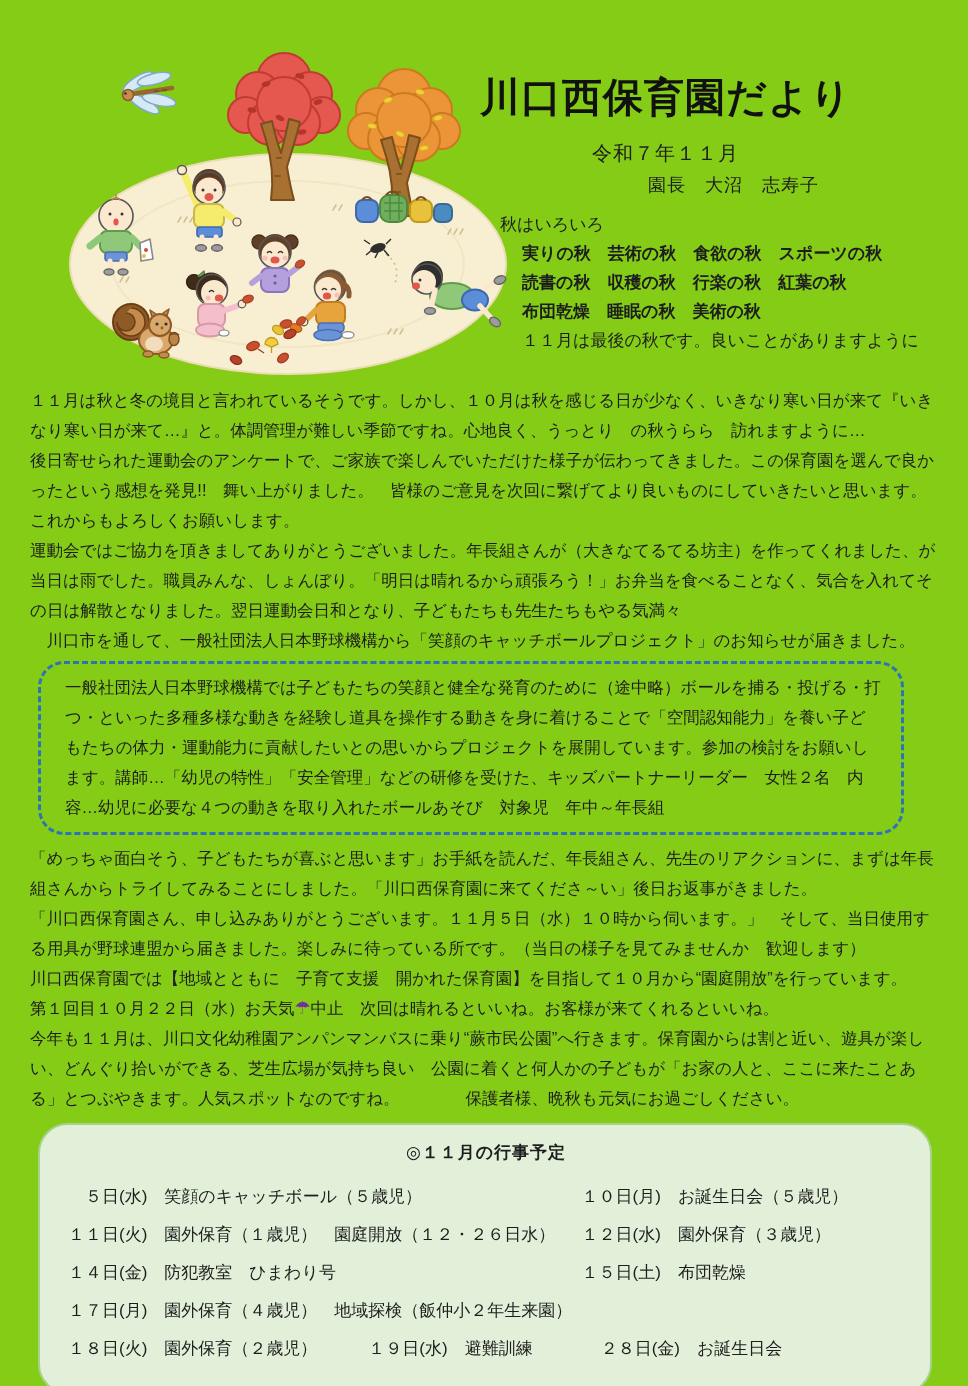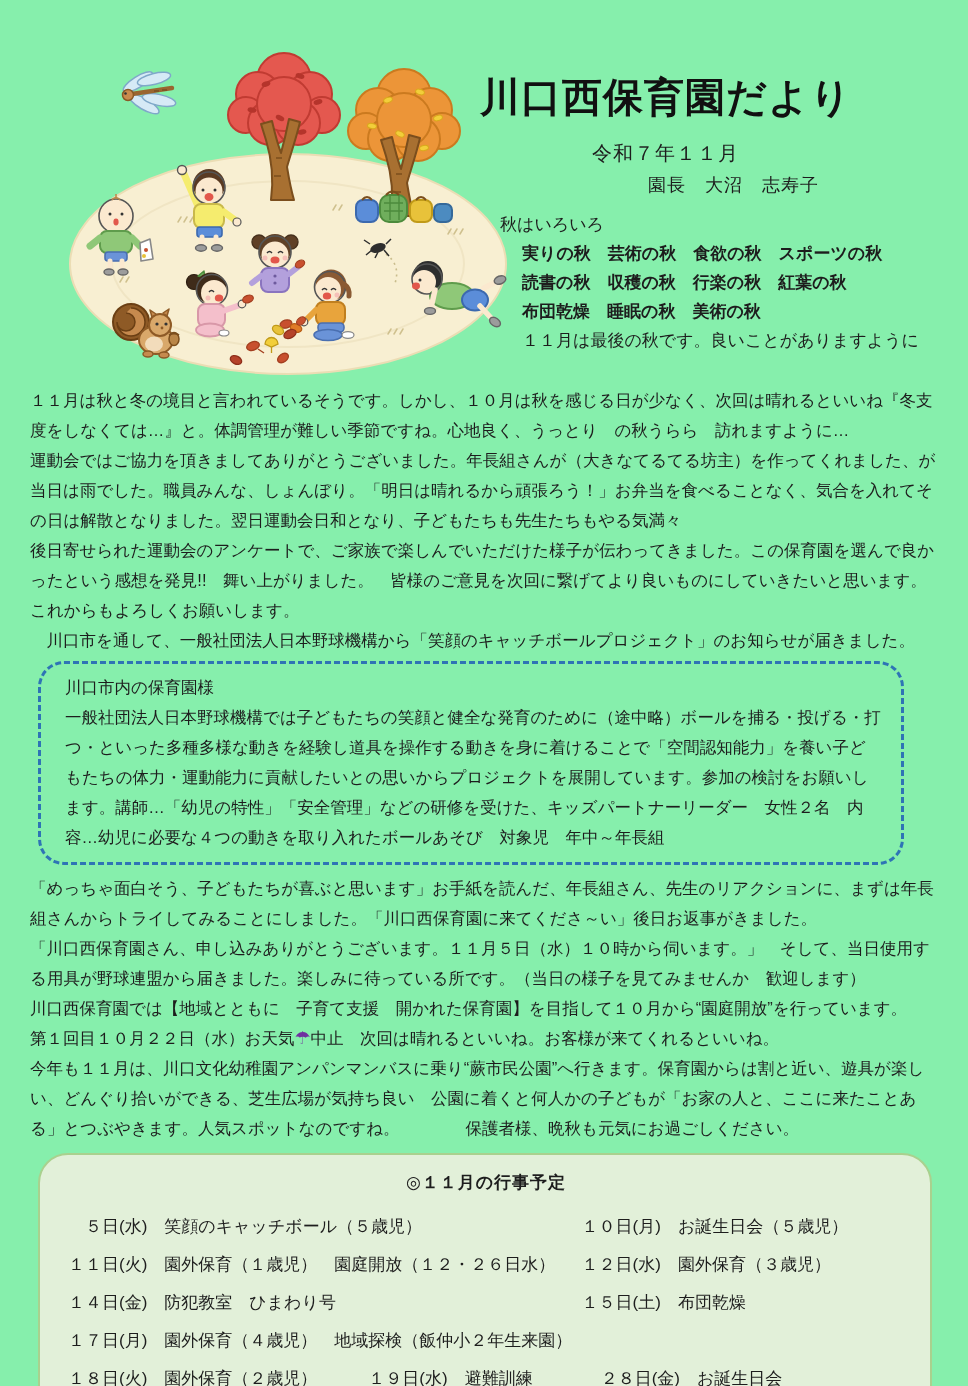--- a/index.html
+++ b/index.html
@@ -2,21 +2,21 @@
 <html lang="ja"><head>
 <meta charset="utf-8">
 <style>
   html,body{margin:0;padding:0;background:#ffffff;}
   body{
     width:968px;height:1386px;
     font-family:"Liberation Sans","DejaVu Sans",sans-serif;
     color:#1d1d1d;
     -webkit-font-smoothing:antialiased;
   }
-  .page{position:relative;width:968px;height:1386px;overflow:hidden;background:#86efac;}
+  .page{position:relative;width:968px;height:1386px;overflow:hidden;background:#84cc16;}
 
   
   .header{position:relative;height:385px;}
   .illu{position:absolute;left:28px;top:38px;width:485px;height:345px;}
   .title{
     position:absolute;left:480px;top:70px;margin:0;
     font-size:40px;font-weight:bold;letter-spacing:1px;color:#111;white-space:nowrap;
   }
   .issue-date{position:absolute;left:592px;top:140px;font-size:20px;letter-spacing:1px;}
   .principal{position:absolute;left:648px;top:173px;font-size:18px;letter-spacing:1px;}
@@ -297,28 +297,27 @@
     <div class="poem">
       <div class="poem-title">秋はいろいろ</div>
       <div class="poem-indent">実りの秋　芸術の秋　食欲の秋　スポーツの秋</div>
       <div class="poem-indent">読書の秋　収穫の秋　行楽の秋　紅葉の秋</div>
       <div class="poem-indent">布団乾燥　睡眠の秋　美術の秋</div>
       <div class="poem-last">１１月は最後の秋です。良いことがありますように</div>
     </div>
   </header>
 
   <section class="content">
-    <p>１１月は秋と冬の境目と言われているそうです。しかし、１０月は秋を感じる日が少なく、次回は晴れるといいね『冬支度をしなくては…』と。体調管理が難しい季節ですね。心地良く、うっとり　の秋うらら　訪れますように…</p>
+    <p>１１月は秋と冬の境目と言われているそうです。しかし、１０月は秋を感じる日が少なく、いきなり寒い日が来て『いきなり寒い日が来て…』と。体調管理が難しい季節ですね。心地良く、うっとり　の秋うらら　訪れますように…</p>
+    <p>後日寄せられた運動会のアンケートで、ご家族で楽しんでいただけた様子が伝わってきました。この保育園を選んで良かったという感想を発見!!　舞い上がりました。　皆様のご意見を次回に繋げてより良いものにしていきたいと思います。　　　　これからもよろしくお願いします。</p>
     <p>運動会ではご協力を頂きましてありがとうございました。年長組さんが（大きなてるてる坊主）を作ってくれました、が当日は雨でした。職員みんな、しょんぼり。「明日は晴れるから頑張ろう！」お弁当を食べることなく、気合を入れてその日は解散となりました。翌日運動会日和となり、子どもたちも先生たちもやる気満々</p>
-    <p>後日寄せられた運動会のアンケートで、ご家族で楽しんでいただけた様子が伝わってきました。この保育園を選んで良かったという感想を発見!!　舞い上がりました。　皆様のご意見を次回に繋げてより良いものにしていきたいと思います。　　　　これからもよろしくお願いします。</p>
     <p>　川口市を通して、一般社団法人日本野球機構から「笑顔のキャッチボールプロジェクト」のお知らせが届きました。</p>
   </section>
 
   <div class="notice-box">
-    <p>川口市内の保育園様</p>
     <p>一般社団法人日本野球機構では子どもたちの笑顔と健全な発育のために（途中略）ボールを捕る・投げる・打つ・といった多種多様な動きを経験し道具を操作する動きを身に着けることで「空間認知能力」を養い子どもたちの体力・運動能力に貢献したいとの思いからプロジェクトを展開しています。参加の検討をお願いします。講師…「幼児の特性」「安全管理」などの研修を受けた、キッズパートナーリーダー　女性２名　内容…幼児に必要な４つの動きを取り入れたボールあそび　対象児　年中～年長組</p>
   </div>
 
   <section class="content">
     <p>「めっちゃ面白そう、子どもたちが喜ぶと思います」お手紙を読んだ、年長組さん、先生のリアクションに、まずは年長組さんからトライしてみることにしました。「川口西保育園に来てくださ～い」後日お返事がきました。</p>
     <p>「川口西保育園さん、申し込みありがとうございます。１１月５日（水）１０時から伺います。」　そして、当日使用する用具が野球連盟から届きました。楽しみに待っている所です。（当日の様子を見てみませんか　歓迎します）</p>
     <p>川口西保育園では【地域とともに　子育て支援　開かれた保育園】を目指して１０月から“園庭開放”を行っています。</p>
     <p><span>第１回目１０月２２日（水）お天気</span><span class="umbrella">☂</span><span>中止　次回は晴れるといいね。お客様が来てくれるといいね。</span></p>
     <p>今年も１１月は、川口文化幼稚園アンパンマンバスに乗り“蕨市民公園”へ行きます。保育園からは割と近い、遊具が楽しい、どんぐり拾いができる、芝生広場が気持ち良い　公園に着くと何人かの子どもが「お家の人と、ここに来たことある」とつぶやきます。人気スポットなのですね。　　　　保護者様、晩秋も元気にお過ごしください。</p>
   </section>

